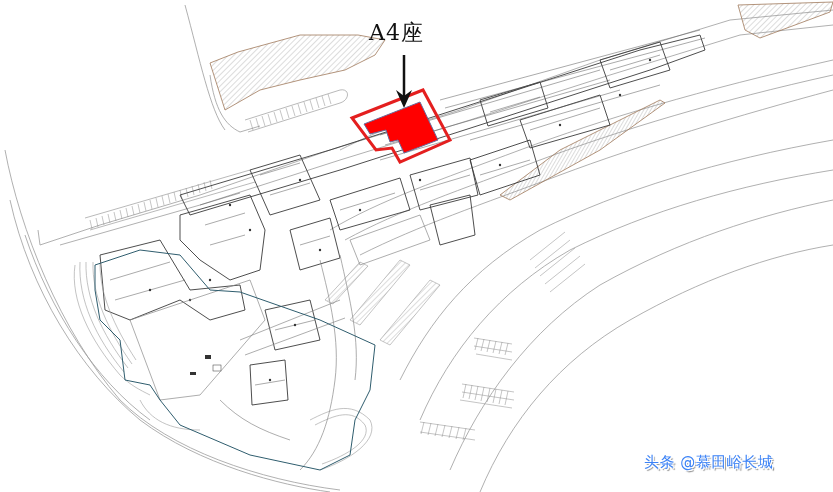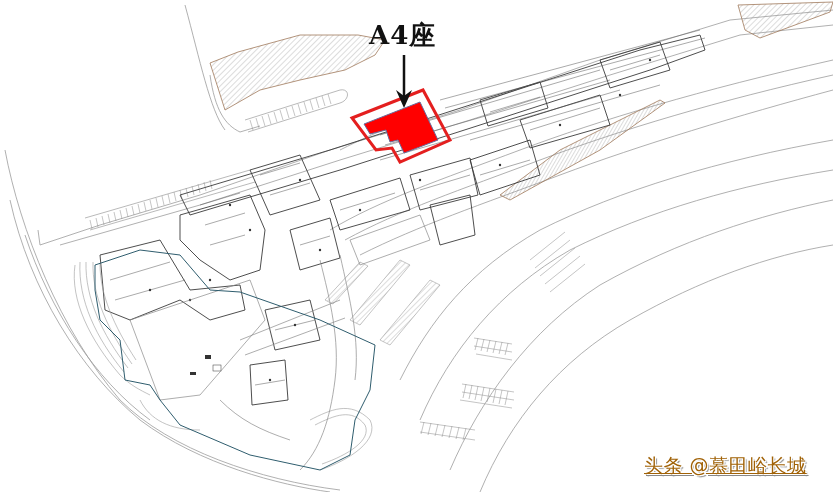--- a/index.html
+++ b/index.html
@@ -1,19 +1,19 @@
 <!DOCTYPE html>
 <html><head>
 <meta charset="utf-8">
 <style>
   html, body { margin:0; padding:0; background:#ffffff; }
   body { width:833px; height:492px; position:relative; overflow:hidden; font-family:"DejaVu Sans", sans-serif; }
   #map { position:absolute; left:0; top:0; width:833px; height:492px; }
-  .label-a4 { position:absolute; left:369px; top:18px; font-family:"DejaVu Serif", serif; font-weight:bold; font-size:26px; color:#111; letter-spacing:1px; }
-  .watermark { position:absolute; left:644px; top:453px; font-family:"DejaVu Sans", sans-serif; font-size:19px; color:#a16207; text-shadow:1px 1px 0 #fff, -1px -1px 0 #fff, 1px -1px 0 #fff, -1px 1px 0 #fff, 2px 2px 1px #888; letter-spacing:0.5px;text-decoration:underline; }
+  .label-a4 { position:absolute; left:369px; top:18px; font-family:"DejaVu Serif", serif; font-weight:normal; font-size:22px; color:#111; letter-spacing:1px; }
+  .watermark { position:absolute; left:644px; top:453px; font-family:"DejaVu Sans", sans-serif; font-size:15px; color:#3b82f6; text-shadow:1px 1px 0 #fff, -1px -1px 0 #fff, 1px -1px 0 #fff, -1px 1px 0 #fff, 2px 2px 1px #888; letter-spacing:0.5px; }
 </style>
 </head>
 <body>
 
 <div id="map">
 <svg width="833" height="492" viewBox="0 0 833 492" xmlns="http://www.w3.org/2000/svg">
   <defs>
     <pattern id="hatch" width="4" height="4" patternUnits="userSpaceOnUse" patternTransform="rotate(45)">
       <line x1="0" y1="0" x2="0" y2="4" stroke="#9a9a9a" stroke-width="0.7"></line>
     </pattern>

